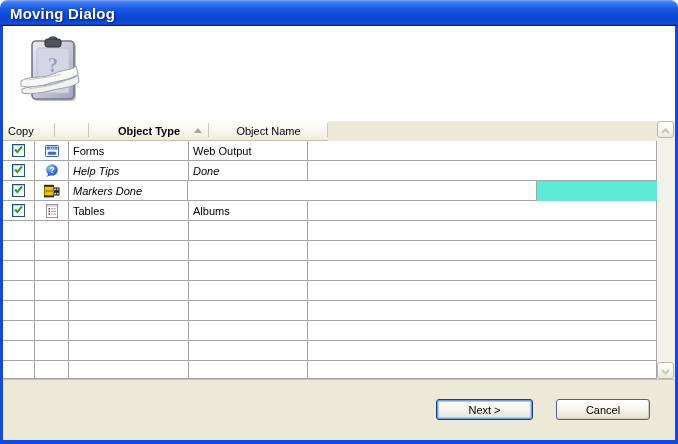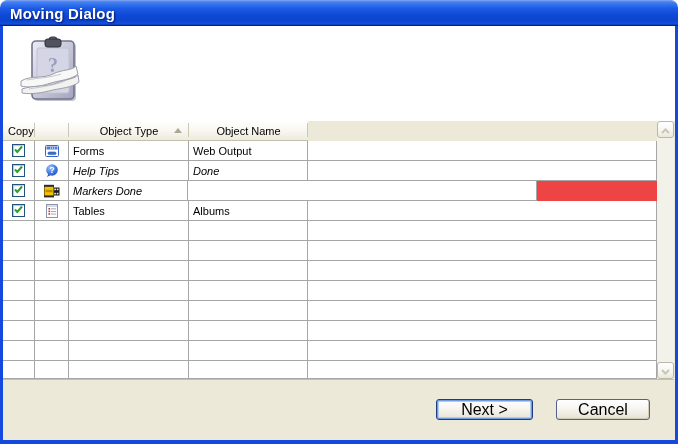--- a/index.html
+++ b/index.html
@@ -21,21 +21,21 @@
 
   .table-header{position:absolute;left:0;top:95px;width:654px;height:20px;display:flex;}
   .hcell{position:relative;box-sizing:border-box;height:20px;display:flex;align-items:center;justify-content:center;
     font-size:11px;color:#000;border-bottom:1px solid #C2BFAC;
     background:linear-gradient(180deg,#FFFFFE 0%,#F7F6EF 55%,#EDEBDD 100%);}
   .hcell.left{justify-content:flex-start;padding-left:5px;}
   .hcell .tick{position:absolute;right:0;top:2px;bottom:3px;width:1px;background:#CAC7B6;}
   .sort-arrow{position:absolute;right:7px;top:7px;width:0;height:0;
     border-left:4px solid transparent;border-right:4px solid transparent;border-bottom:5px solid #ACA893;}
 
-  .table-body{position:absolute;left:0;top:115px;width:654px;height:237px;overflow:hidden;background:#ef4444;}
+  .table-body{position:absolute;left:0;top:115px;width:654px;height:237px;overflow:hidden;background:#5eead4;}
   .trow{display:flex;height:20px;box-sizing:border-box;}
   .cell{box-sizing:border-box;height:20px;border-right:1px solid #A6A6A6;border-bottom:1px solid #A6A6A6;
     display:flex;align-items:center;font-size:11px;color:#000;background:#fff;overflow:hidden;}
   .cell.center{justify-content:center;}
   .cell.text{padding-left:4px;}
   .italic{font-style:italic;}
   .checkbox{width:13px;height:13px;box-sizing:border-box;background:#fff;border:1px solid #21527B;
     box-shadow:inset 1px 1px 1px rgba(60,90,120,.35);display:flex;align-items:center;justify-content:center;}
   .bottom-line-a{position:absolute;left:0;top:352px;width:654px;height:1px;background:#A6A6A6;}
   .bottom-line-b{position:absolute;left:0;top:353px;width:671px;height:1px;background:#B6C1D2;}
@@ -43,21 +43,21 @@
   .scrollbar{position:absolute;left:654px;top:95px;width:17px;height:258px;background:#F3F2EA;}
   .sb-btn{position:absolute;left:0;width:17px;height:17px;box-sizing:border-box;border:1px solid #BAB8AA;border-radius:3px;
     background:linear-gradient(180deg,#FFFFFF 0%,#F6F5EE 60%,#EAE8DC 100%);display:flex;align-items:center;justify-content:center;}
   .sb-btn.up{top:0}.sb-btn.down{bottom:0}
 
   .bottom-panel{position:absolute;left:0;right:0;top:354px;bottom:0;background:#ECE9D8;}
   .xp-btn{position:absolute;top:19px;height:21px;box-sizing:border-box;cursor:default;
     border:1px solid #53618C;border-radius:3px;font-family:"Liberation Sans",sans-serif;
     background:linear-gradient(180deg,#FFFFFF 0%,#F6F5F0 45%,#EAE7DA 88%,#DDD9C8 100%);
     box-shadow:inset -1px -1px 0 #CFCCBC;
-    font-size:16px;color:#000;display:flex;align-items:center;justify-content:center;padding:0;}
+    font-size:11px;color:#000;display:flex;align-items:center;justify-content:center;padding:0;}
   .xp-btn.default{border-color:#1F3C7E;box-shadow:inset 0 0 0 1px #6F9BE0, inset 0 0 0 2px #AFCBF2;}
   .btn-next{left:433px;width:97px;}
   .btn-cancel{left:553px;width:94px;}
 </style>
 </head>
 <body>
 
 <div class="dialog">
   <div class="titlebar">
     <span class="title-text">Moving Dialog</span>
@@ -83,29 +83,29 @@
             <rect x="30" y="1" width="8" height="5" rx="2.5" fill="#6B6C78" stroke="#31323C"></rect>
             <rect x="26" y="3" width="16" height="8" rx="2.5" fill="#51525E" stroke="#2E2F38"></rect>
             <path d="M2 45 C12 39 24 43 34 38 C44 33 52 35 57 30 L59 38 C52 44 42 44 32 47 C20 51 9 52 2 50 Z" fill="#F8F8F6" stroke="#9C9CAC"></path>
             <path d="M8 44 C18 42 30 42 42 38" stroke="#C6C6D0" fill="none" stroke-width="1"></path>
             <path d="M3 53 C14 49 28 51 38 47 C48 43 55 43 59 39 L60 46 C53 52 41 52 30 55 C18 58 8 58 3 57 Z" fill="#F2F2EF" stroke="#9C9CAC"></path>
             <path d="M10 53 C20 51 34 50 46 45" stroke="#C6C6D0" fill="none" stroke-width="1"></path>
           </svg></span>
     </div>
 
     <div class="table-header">
-        <div class="hcell left" style="width: 32px; text-align: center;">
+        <div class="hcell left" style="width: 52px; text-align: center;">
           <span>Copy</span>
           <span class="tick"></span>
         </div>
         <div class="hcell" style="width: 34px;">
           <span></span>
           <span class="tick"></span>
         </div>
-        <div class="hcell" style="width: 120px;">
+        <div class="hcell" style="width: 120px; font-weight: bold;">
           <span>Object Type</span>
           <span class="sort-arrow"></span>
           <span class="tick"></span>
         </div>
         <div class="hcell" style="width: 119px;">
           <span>Object Name</span>
           <span class="tick"></span>
         </div>
       </div>
     <div class="table-body">

